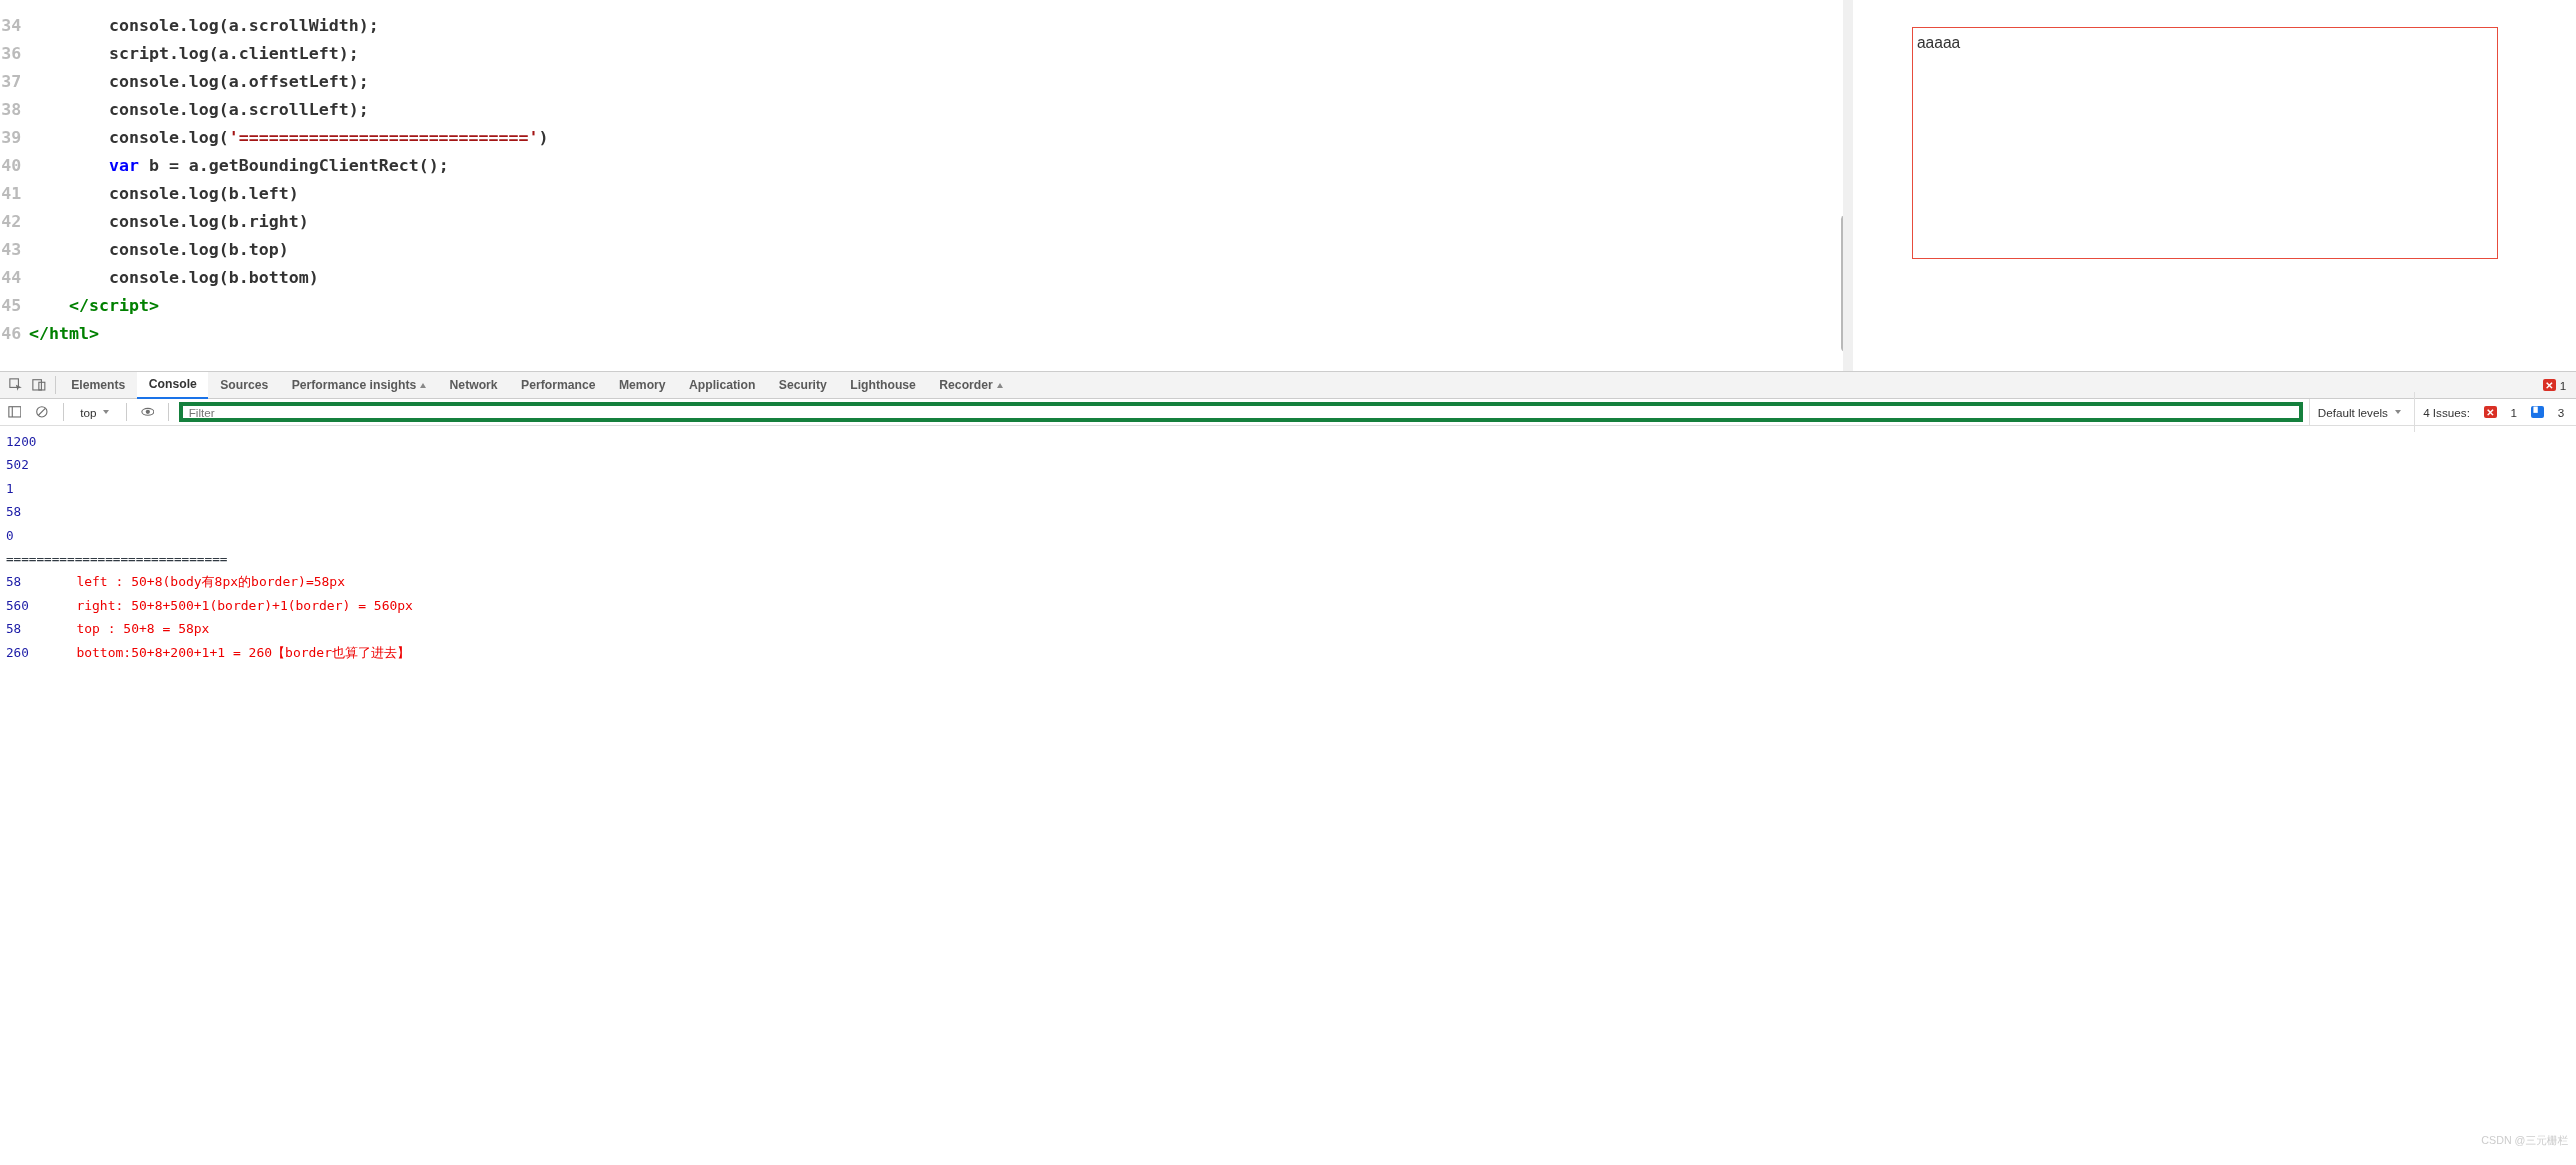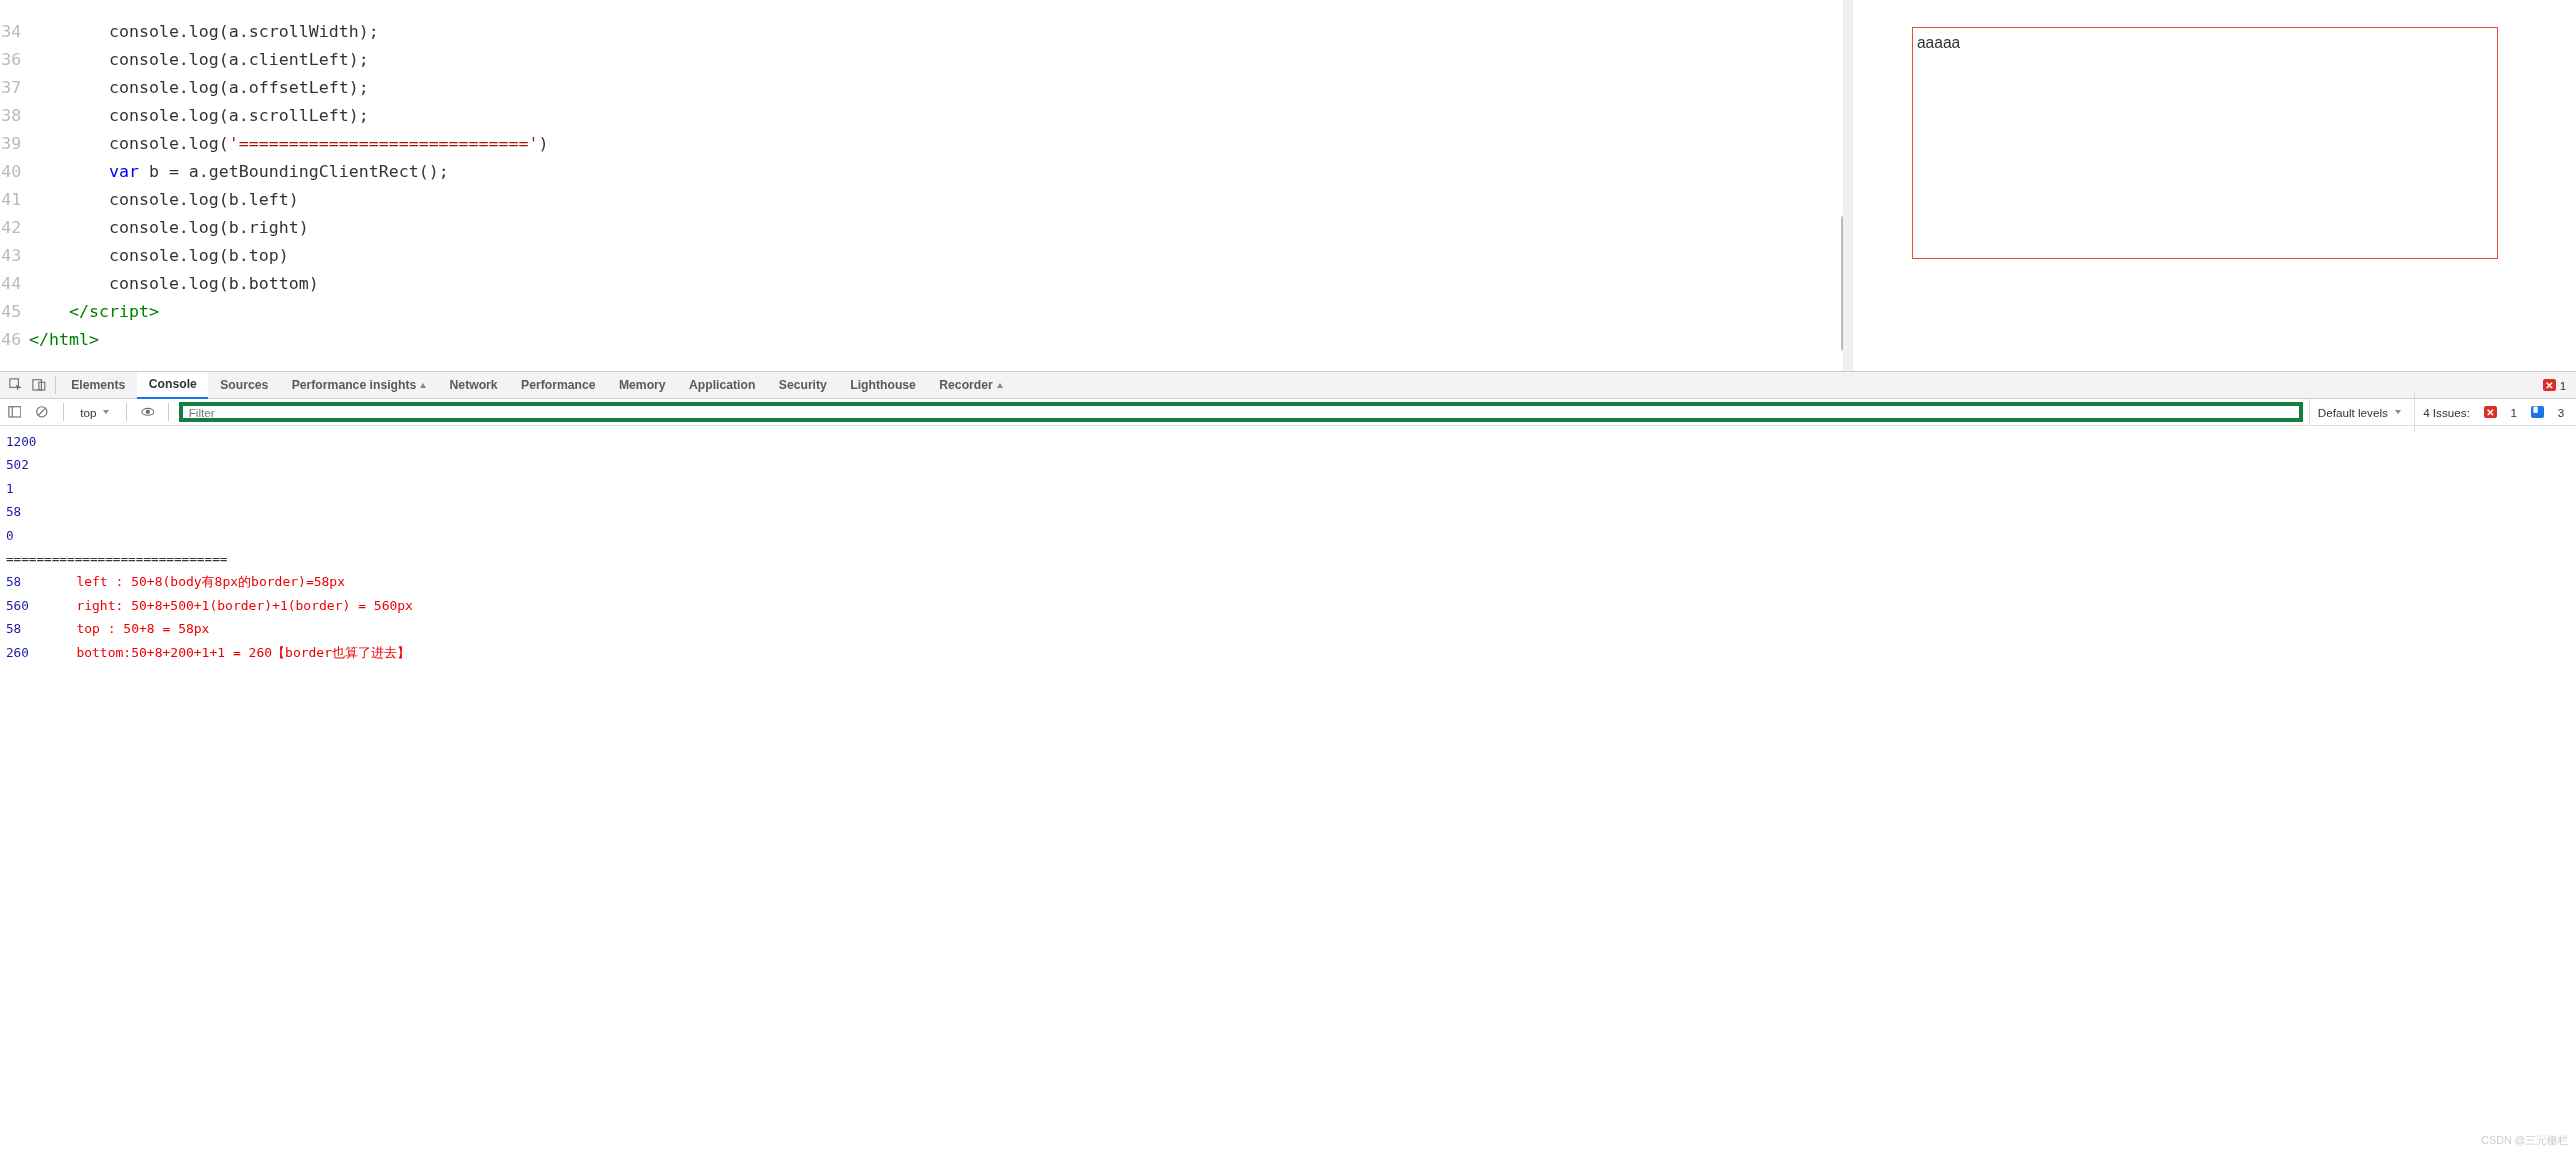--- a/index.html
+++ b/index.html
@@ -1,21 +1,21 @@
 <!DOCTYPE html>
 <html><head>
   <meta charset="utf-8">
   <style>
     * { margin: 0; padding: 0; box-sizing: border-box; }
     body { font-family: -apple-system, Helvetica, Arial, sans-serif; font-size: 11.7px; color: #333; background: #fff; }
     
     .top-area { display: flex; height: 371px; }
     
     .code-pane { flex: 1; min-width: 0; position: relative; border-right: 1px solid #ddd; overflow: hidden; }
-    .code-lines { font-family: Consolas, Monaco, monospace; font-size: 16.6px; line-height: 28px; padding-top: 18px; }
+    .code-lines { font-family: Consolas, Monaco, monospace; font-size: 16.6px; line-height: 28px; padding-top: 12px; font-weight: bold; }
     .code-line { display: flex; white-space: pre; }
     .ln { width: 29px; text-align: right; color: #bbb; padding-right: 7.8px; flex-shrink: 0; }
     .ci { flex: 1; }
     .ci .kw { color: #0000ff; }
     .ci .str { color: #a31515; }
     .ci .tg { color: #008000; }
     .vscroll { position: absolute; top: 0; right: 0; width: 13.7px; height: 100%; background: transparent; }
     .vscroll .thumb { position: absolute; right: 2px; top: 215px; width: 8.8px; height: 137px; background: #b8b8b8; border-radius: 4.9px; }
     
     .preview-pane { width: 723px; background: #fff; padding: 27px 39px 27px 59px; position: relative; }
@@ -52,21 +52,21 @@
     .tri::after { content: ""; display: inline-block; width: 0; height: 0; border-left: 3.9px solid transparent; border-right: 3.9px solid transparent; border-top: 4.9px solid #888; margin-left: 2.9px; vertical-align: middle; }
     .pillicon { display:inline-block; width:0;height:0;border-left:3.9px solid transparent;border-right:3.9px solid transparent;border-bottom:5.9px solid #888;}
   </style>
 </head>
 <body>
 
 <div class="top-area">
   <div class="code-pane">
     <div class="code-lines" id="code-lines">
         <div class="code-line"><span class="ln">34</span><span class="ci">        <span>console.log(a.scrollWidth);</span></span></div>
-        <div class="code-line"><span class="ln">36</span><span class="ci">        <span>console.log(a.clientLeft);</span></span></div>
+        <div class="code-line"><span class="ln">36</span><span class="ci">        <span>script.log(a.clientLeft);</span></span></div>
         <div class="code-line"><span class="ln">37</span><span class="ci">        <span>console.log(a.offsetLeft);</span></span></div>
         <div class="code-line"><span class="ln">38</span><span class="ci">        <span>console.log(a.scrollLeft);</span></span></div>
         <div class="code-line"><span class="ln">39</span><span class="ci">        <span>console.log(</span><span class="str">'============================='</span><span>)</span></span></div>
         <div class="code-line"><span class="ln">40</span><span class="ci">        <span class="kw">var</span><span> b = a.getBoundingClientRect();</span></span></div>
         <div class="code-line"><span class="ln">41</span><span class="ci">        <span>console.log(b.left)</span></span></div>
         <div class="code-line"><span class="ln">42</span><span class="ci">        <span>console.log(b.right)</span></span></div>
         <div class="code-line"><span class="ln">43</span><span class="ci">        <span>console.log(b.top)</span></span></div>
         <div class="code-line"><span class="ln">44</span><span class="ci">        <span>console.log(b.bottom)</span></span></div>
         <div class="code-line"><span class="ln">45</span><span class="ci">    <span class="tg">&lt;/script</span><span class="tg">&gt;</span></span></div>
         <div class="code-line"><span class="ln">46</span><span class="ci"><span class="tg">&lt;/html&gt;</span></span></div>

